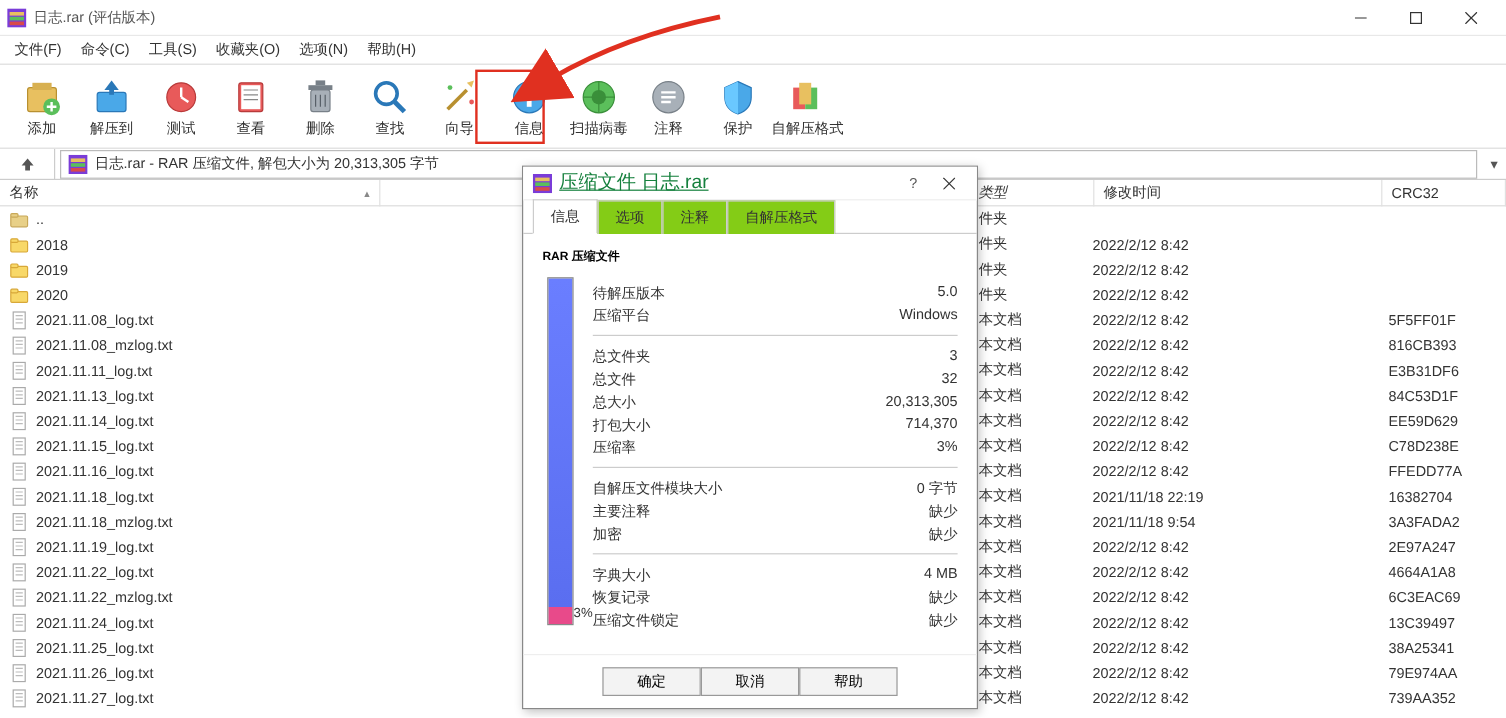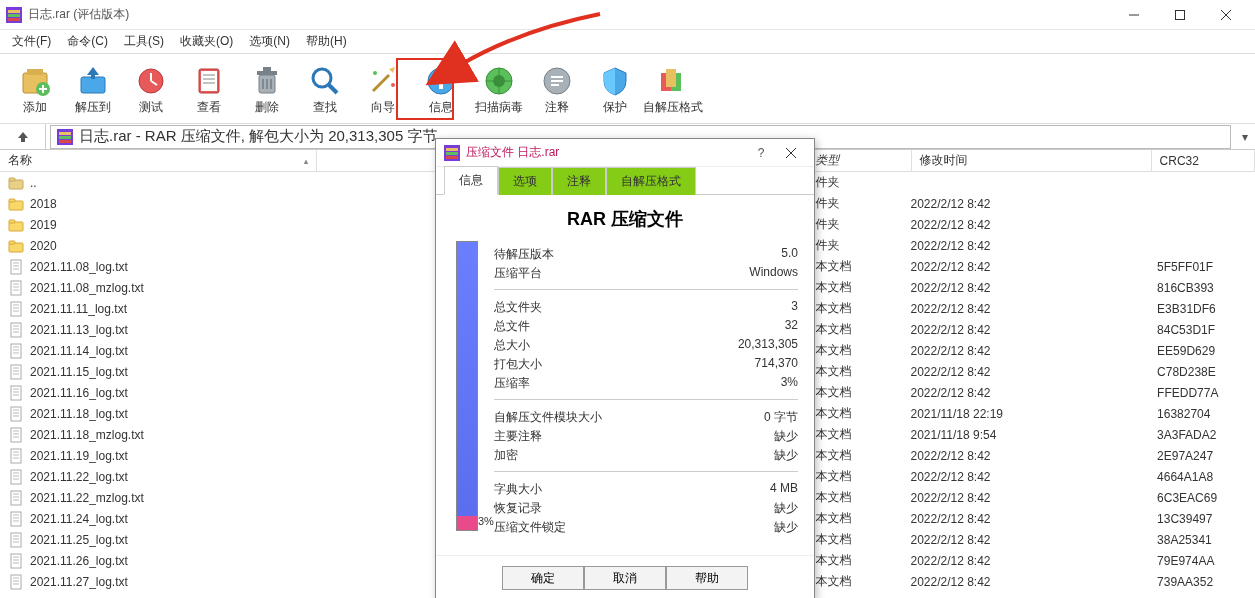--- a/index.html
+++ b/index.html
@@ -21,21 +21,21 @@
 .tool-btn { width: 50px; height: 60px; display: flex; flex-direction: column; align-items: center; justify-content: center; cursor: default; }
 .tool-btn .ico { width: 32px; height: 32px; display: flex; align-items: center; justify-content: center; }
 .tool-btn .lbl { font-size: 12px; color: #333; margin-top: 2px; white-space: nowrap; }
 .highlight-box { position: absolute; top: 4px; left: 396px; width: 58px; height: 62px; border: 2px solid #e03020; pointer-events: none; }
 
 
 .addressbar { height: 26px; display: flex; align-items: center; border-bottom: 1px solid #ccc; }
 .addressbar .up { width: 46px; height: 26px; display: flex; align-items: center; justify-content: center; border-right: 1px solid #ccc; }
 .addressbar .path { flex: 1; display: flex; align-items: center; padding: 0 6px; height: 24px; border: 1px solid #bbb; margin: 0 4px; background: #fff; }
 .addressbar .path .ra-icon { width: 16px; height: 16px; margin-right: 6px; }
-.addressbar .path span { color: #333; font-size: 15px; }
+.addressbar .path span { color: #333; font-size: 12px; }
 .addressbar .dd { width: 20px; display: flex; align-items: center; justify-content: center; color: #555; }
 
 
 .list-header { height: 22px; display: flex; align-items: center; background: #fff; border-bottom: 1px solid #ddd; }
 .col { padding: 0 8px; border-right: 1px solid #e0e0e0; color: #333; height: 22px; display: flex; align-items: center; }
 .col-name { width: 340px; }
 .col-type { width: 111px; font-style: italic; }
 .col-date { width: 257px; }
 .col-crc { width: 110px; }
 .sort-arrow { margin-left: auto; color: #888; font-size: 9px; }
@@ -48,27 +48,27 @@
 .row .c-type { width: 111px; color: #333; }
 .row .c-date { width: 257px; color: #333; }
 .row .c-crc { width: 110px; color: #333; }
 .row .fi { width: 16px; height: 16px; margin-right: 6px; flex-shrink: 0; }
 .row .fn { color: #333; }
 
 
 .dialog { position: absolute; top: 138px; left: 435px; width: 380px; background: #fff; border: 1px solid #888; box-shadow: 2px 2px 8px rgba(0,0,0,.25); }
 .dlg-title { height: 28px; display: flex; align-items: center; padding: 0 8px; background: #fff; border-bottom: 1px solid #eee; }
 .dlg-title .dlg-icon { width: 16px; height: 16px; margin-right: 6px; }
-.dlg-title .dlg-t { flex: 1; color: #be185d; font-size: 12px; }
+.dlg-title .dlg-t { flex: 1; color: #15803d; font-size: 16px; text-decoration: underline; }
 .dlg-title .dlg-btn { width: 30px; height: 28px; display: flex; align-items: center; justify-content: center; color: #555; }
 .dlg-tabs { height: 28px; display: flex; align-items: flex-end; padding: 0 8px; border-bottom: 1px solid #ccc; gap: 0; }
 .dlg-tab { padding: 5px 14px; border: 1px solid #ccc; border-bottom: none; background: #84cc16; font-size: 12px; color: #333; position: relative; top: 1px; }
 .dlg-tab.active { background: #fff; border-bottom: 1px solid #fff; }
 .dlg-body { padding: 12px 16px 8px 16px; }
-.dlg-heading { text-align: center; font-weight: bold; font-size: 18px; margin-bottom: 10px; }
+.dlg-heading { font-weight: bold; font-size: 10px; margin-bottom: 10px; }
 .dlg-content { display: flex; gap: 12px; }
 .dlg-bar-wrap { width: 30px; display: flex; flex-direction: column; align-items: center; }
 .dlg-bar { width: 22px; height: 290px; border: 1px solid #888; background: linear-gradient(to bottom, #6a7eff 0%, #5a6ef0 95%, #e84a8a 95%, #e84a8a 100%); position: relative; }
 .dlg-bar-label { font-size: 11px; color: #333; margin-top: 2px; align-self: flex-start; margin-left: 26px; position: relative; top: -18px; }
 .dlg-info { flex: 1; font-size: 12px; }
 .info-group { border-bottom: 1px solid #ccc; padding: 4px 0 6px 0; margin-bottom: 4px; }
 .info-group:last-child { border-bottom: none; }
 .info-row { display: flex; justify-content: space-between; padding: 1px 0; }
 .info-row .k { color: #333; }
 .info-row .v { color: #333; text-align: right; }

